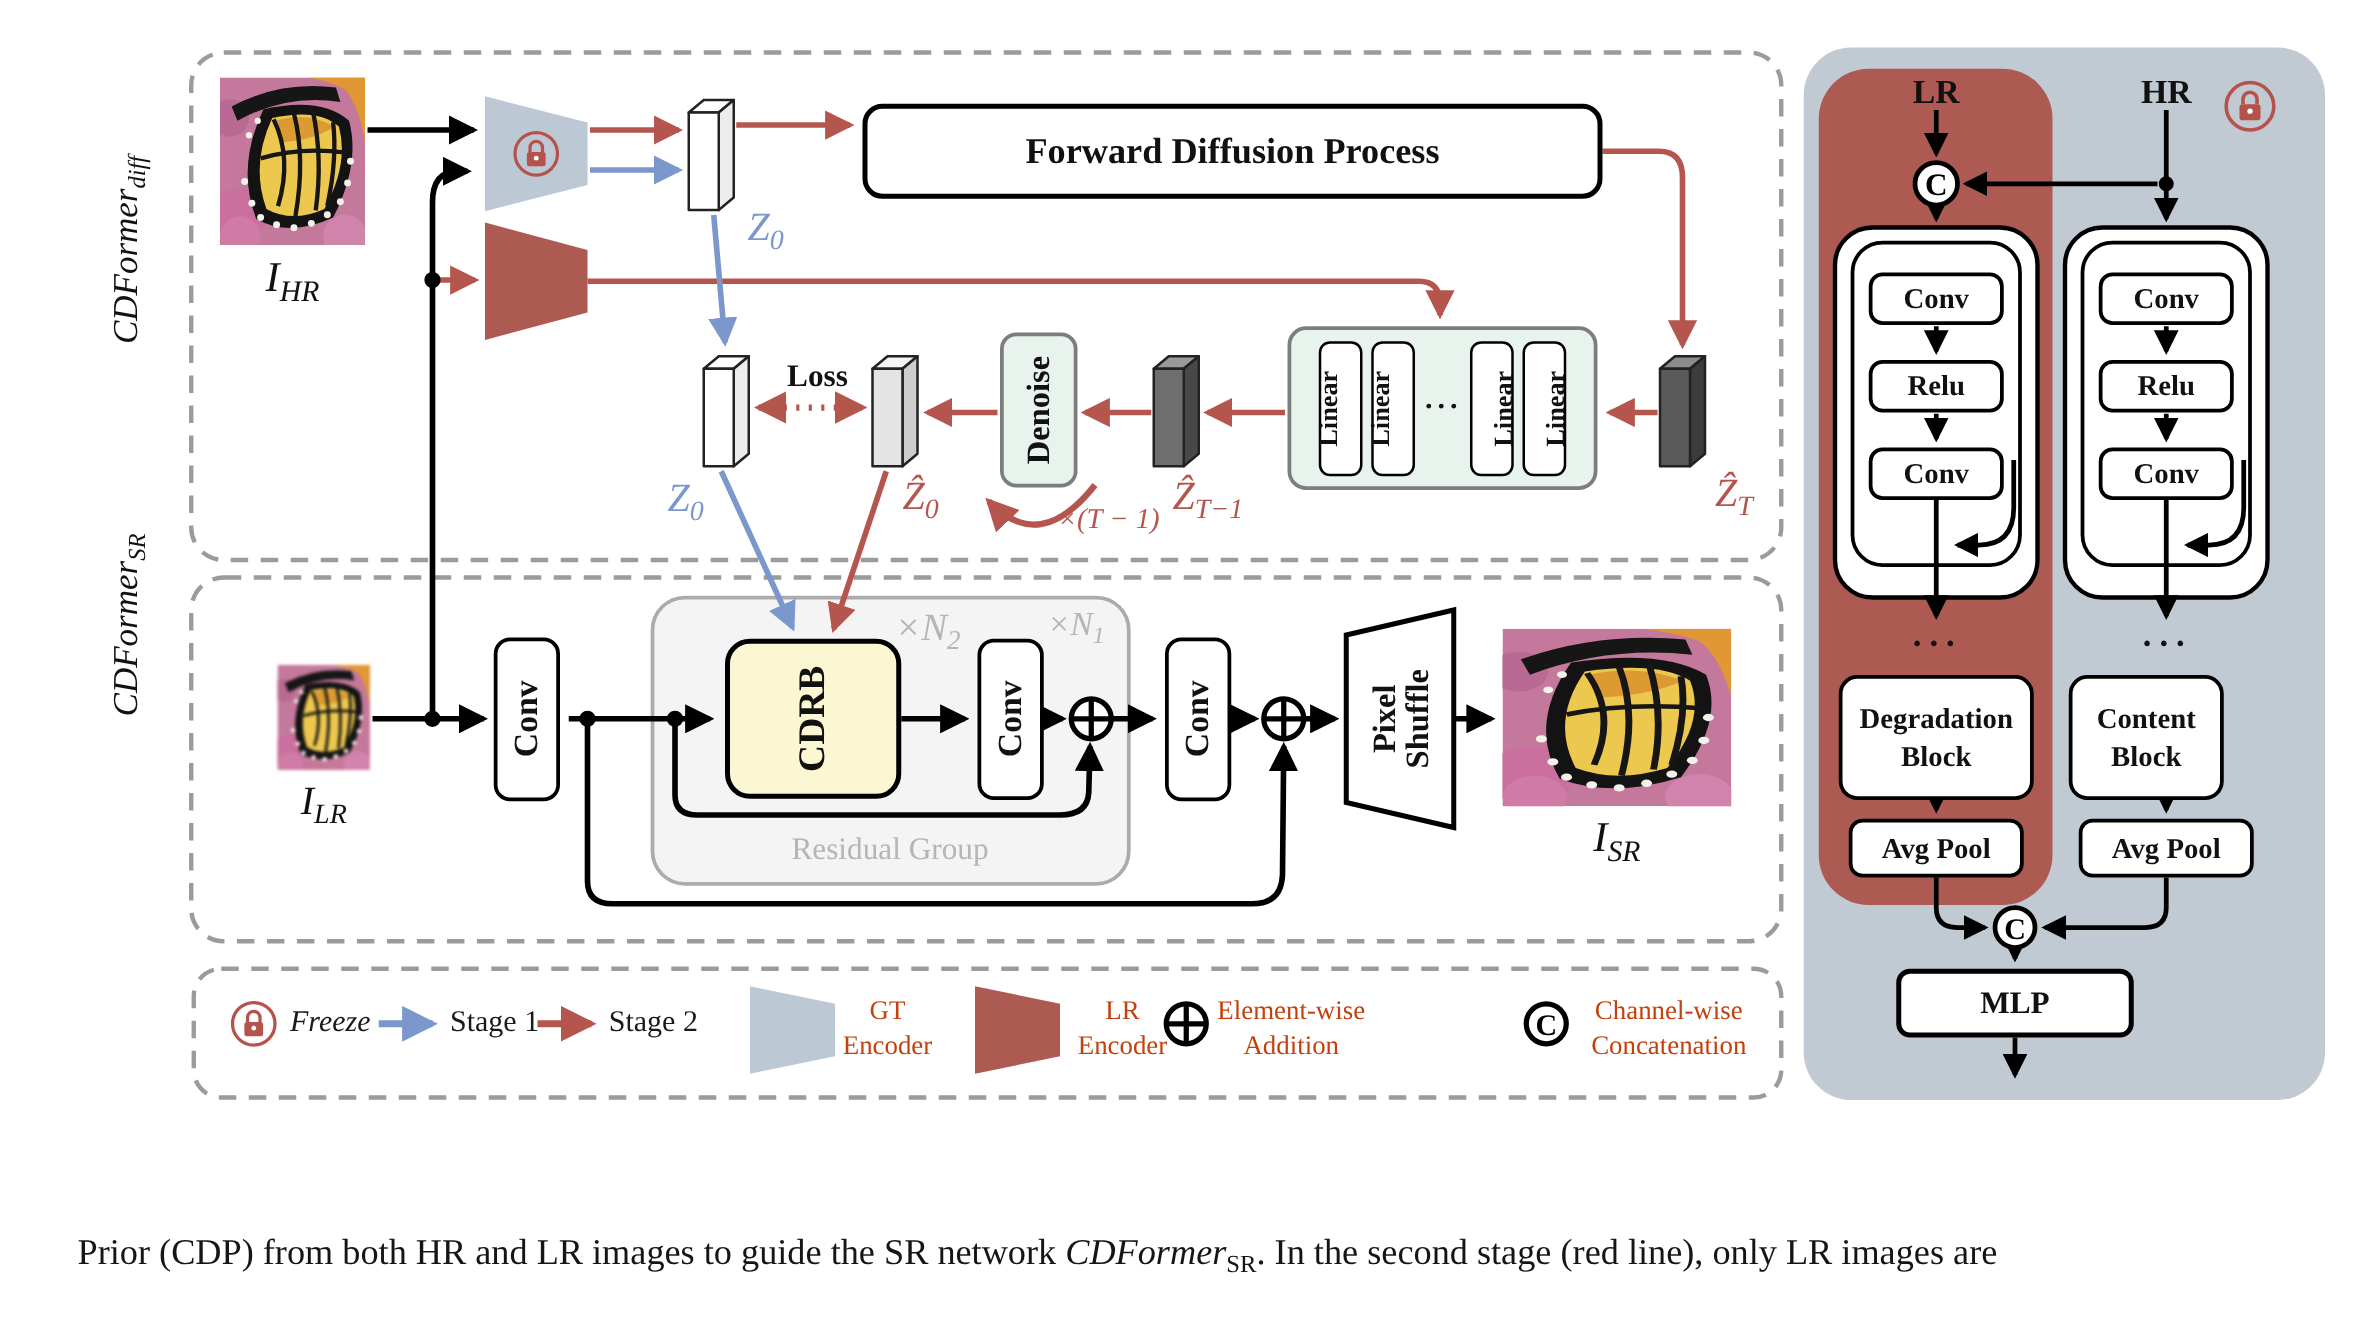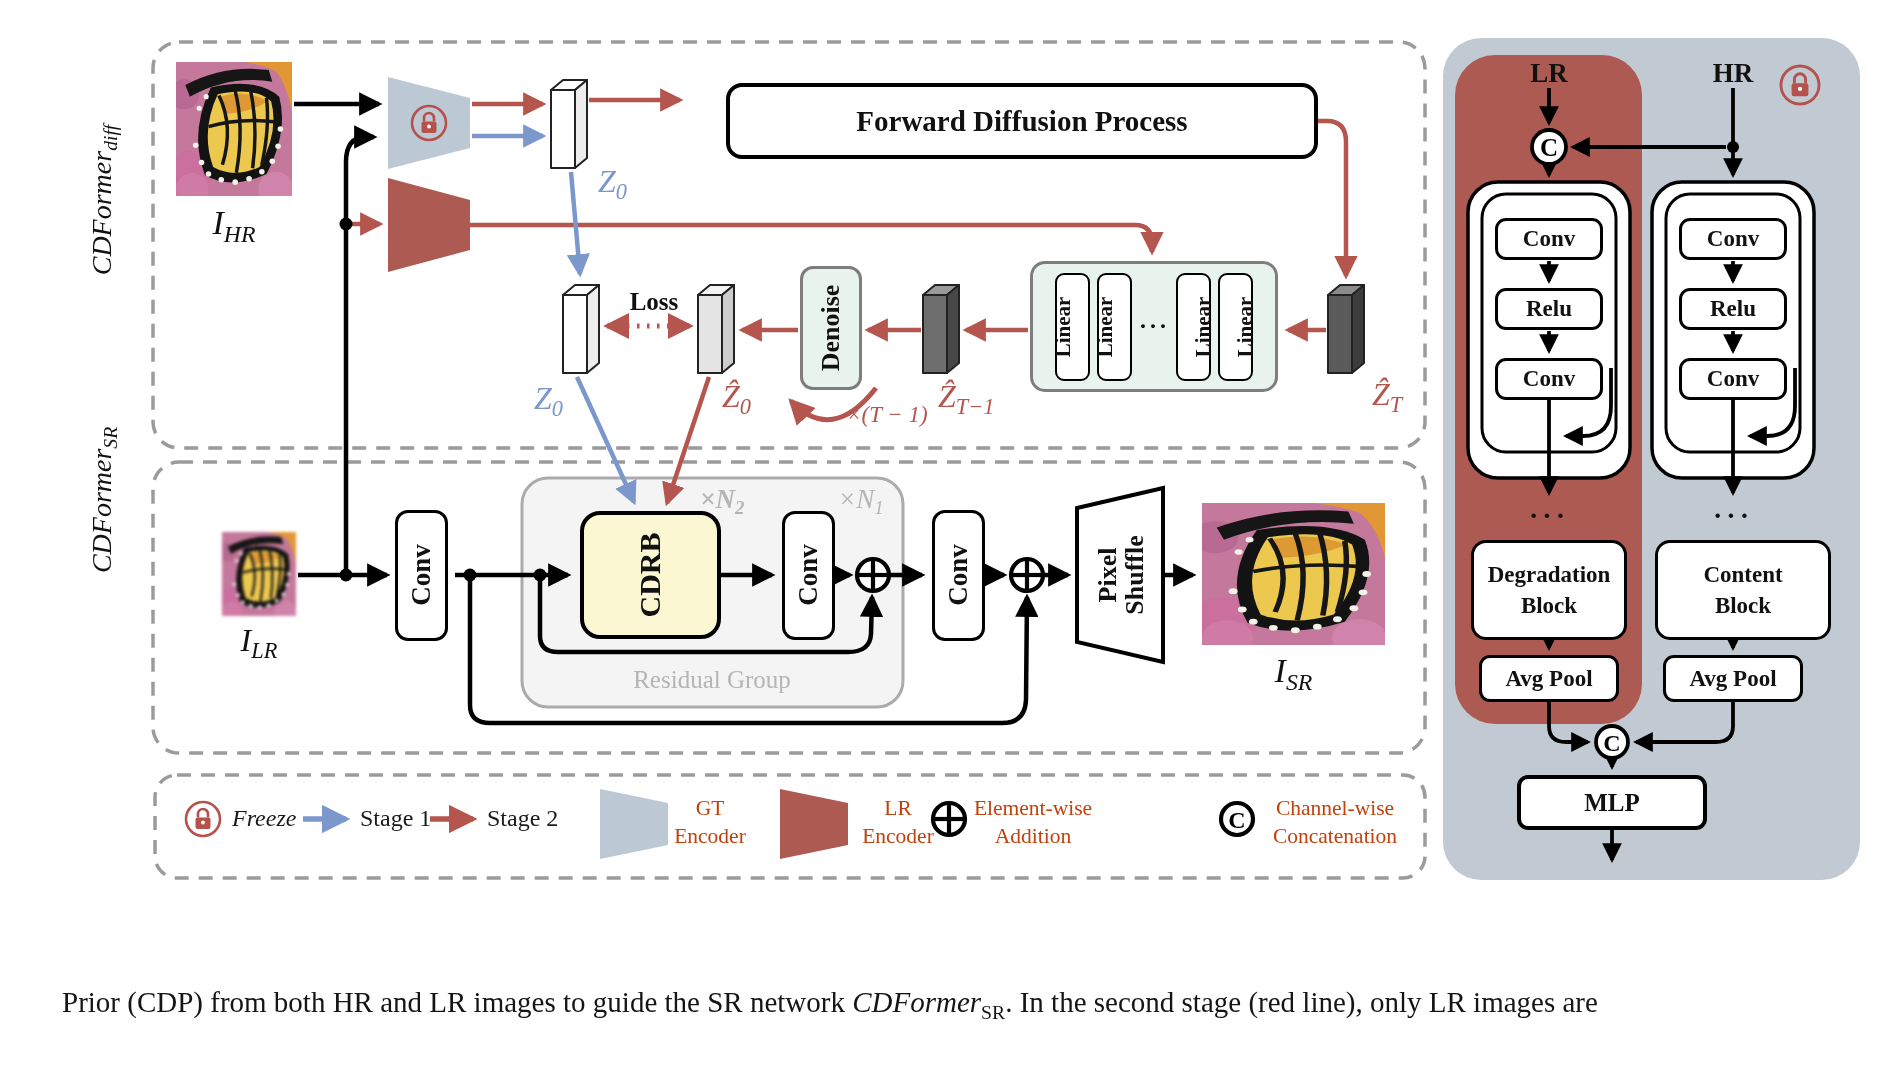--- a/index.html
+++ b/index.html
@@ -250,21 +250,21 @@
   <span><i>I</i><sub>HR</sub></span>
 </div>
 <div class="mathl ctext" style="left:222px;top:622px;width:74px;font-size:32px;">
   <span><i>I</i><sub>LR</sub></span>
 </div>
 <div class="mathl ctext" style="left:1202px;top:652px;width:183px;font-size:34px;">
   <span><i>I</i><sub>SR</sub></span>
 </div>
 
 <div class="box" style="left:690px;top:83px;width:592px;height:76px;border-width:4px;border-radius:16px;
-     font-weight:bold;font-size:29px;margin-left:36px;">
+     font-weight:bold;font-size:29px;">
   <span>Forward Diffusion Process</span>
 </div>
 
 <div class="box green" style="left:800px;top:266px;width:62px;height:124px;border-radius:13px;"></div>
 <div class="vlabel" style="left:831px;top:328px;font-size:26px;">
   <span>Denoise</span>
 </div>
 
 <div class="box green" style="left:1030px;top:261px;width:248px;height:131px;border-radius:15px;gap:7px;">
   <div class="box" style="position:static;width:35px;height:108px;border-width:2.5px;border-radius:9px;"></div>
@@ -301,21 +301,21 @@
 
 <div class="box" style="left:580px;top:511px;width:141px;height:128px;border-width:4px;border-radius:20px;background:#fbf7d2;"></div>
 <div class="vlabel" style="left:650px;top:575px;font-size:30px;"><span>CDRB</span></div>
 
 <div class="box" style="left:782px;top:511px;width:53px;height:129px;"></div>
 <div class="vlabel" style="left:808px;top:575px;font-size:27px;"><span>Conv</span></div>
 
 <div class="box" style="left:932px;top:510px;width:53px;height:131px;"></div>
 <div class="vlabel" style="left:958px;top:575px;font-size:27px;"><span>Conv</span></div>
 
-<div class="mathl graytxt" style="left:700px;top:484px;font-size:27px;font-weight:bold;">
+<div class="mathl graytxt" style="left:716px;top:484px;font-size:31px;">
   <i>×N</i><sub>2</sub>
 </div>
 <div class="mathl graytxt" style="left:838px;top:484px;font-size:27px;">
   <i>×N</i><sub>1</sub>
 </div>
 <div class="graytxt" style="position:absolute;left:612px;top:666px;width:200px;text-align:center;font-size:25px;">Residual Group</div>
 
 <div class="vlabel" style="left:1121px;top:575px;font-size:26px;line-height:1.05;text-align:center;">
   <span><span>Pixel</span><br><span>Shuffle</span></span>
 </div>
@@ -347,21 +347,21 @@
 <div class="smallbox" style="left:1679px;top:358px;width:108px;height:42px;">Conv</div>
 
 <div class="dots" style="left:1519px;top:500px;width:60px;">···</div>
 <div class="dots" style="left:1703px;top:500px;width:60px;">···</div>
 
 <div class="smallbox" style="left:1471px;top:540px;width:156px;height:100px;border-width:3.5px;border-radius:15px;
      flex-direction:column;line-height:1.35;font-size:23px;">
   <span>Degradation</span>
       <span>Block</span>
 </div>
-<div class="smallbox" style="left:1655px;top:540px;width:176px;height:100px;border-width:3.5px;border-radius:15px;
+<div class="smallbox" style="left:1655px;top:540px;width:124px;height:100px;border-width:3.5px;border-radius:15px;
      flex-direction:column;line-height:1.35;font-size:23px;">
   <span>Content</span>
       <span>Block</span>
 </div>
 <div class="smallbox" style="left:1479px;top:655px;width:140px;height:47px;border-width:3.5px;font-size:23px;">Avg Pool</div>
 <div class="smallbox" style="left:1663px;top:655px;width:140px;height:47px;border-width:3.5px;font-size:23px;">Avg Pool</div>
 <div class="smallbox" style="left:1517px;top:775px;width:190px;height:55px;border-width:4px;font-size:25px;">MLP</div>
 
 <div class="cap" style="top:986px;">
   <span>Prior (CDP) from both HR and LR images to guide the SR network </span><i>CDFormer</i><sub>SR</sub><span>.  In the second stage (red line), only LR images are</span>

